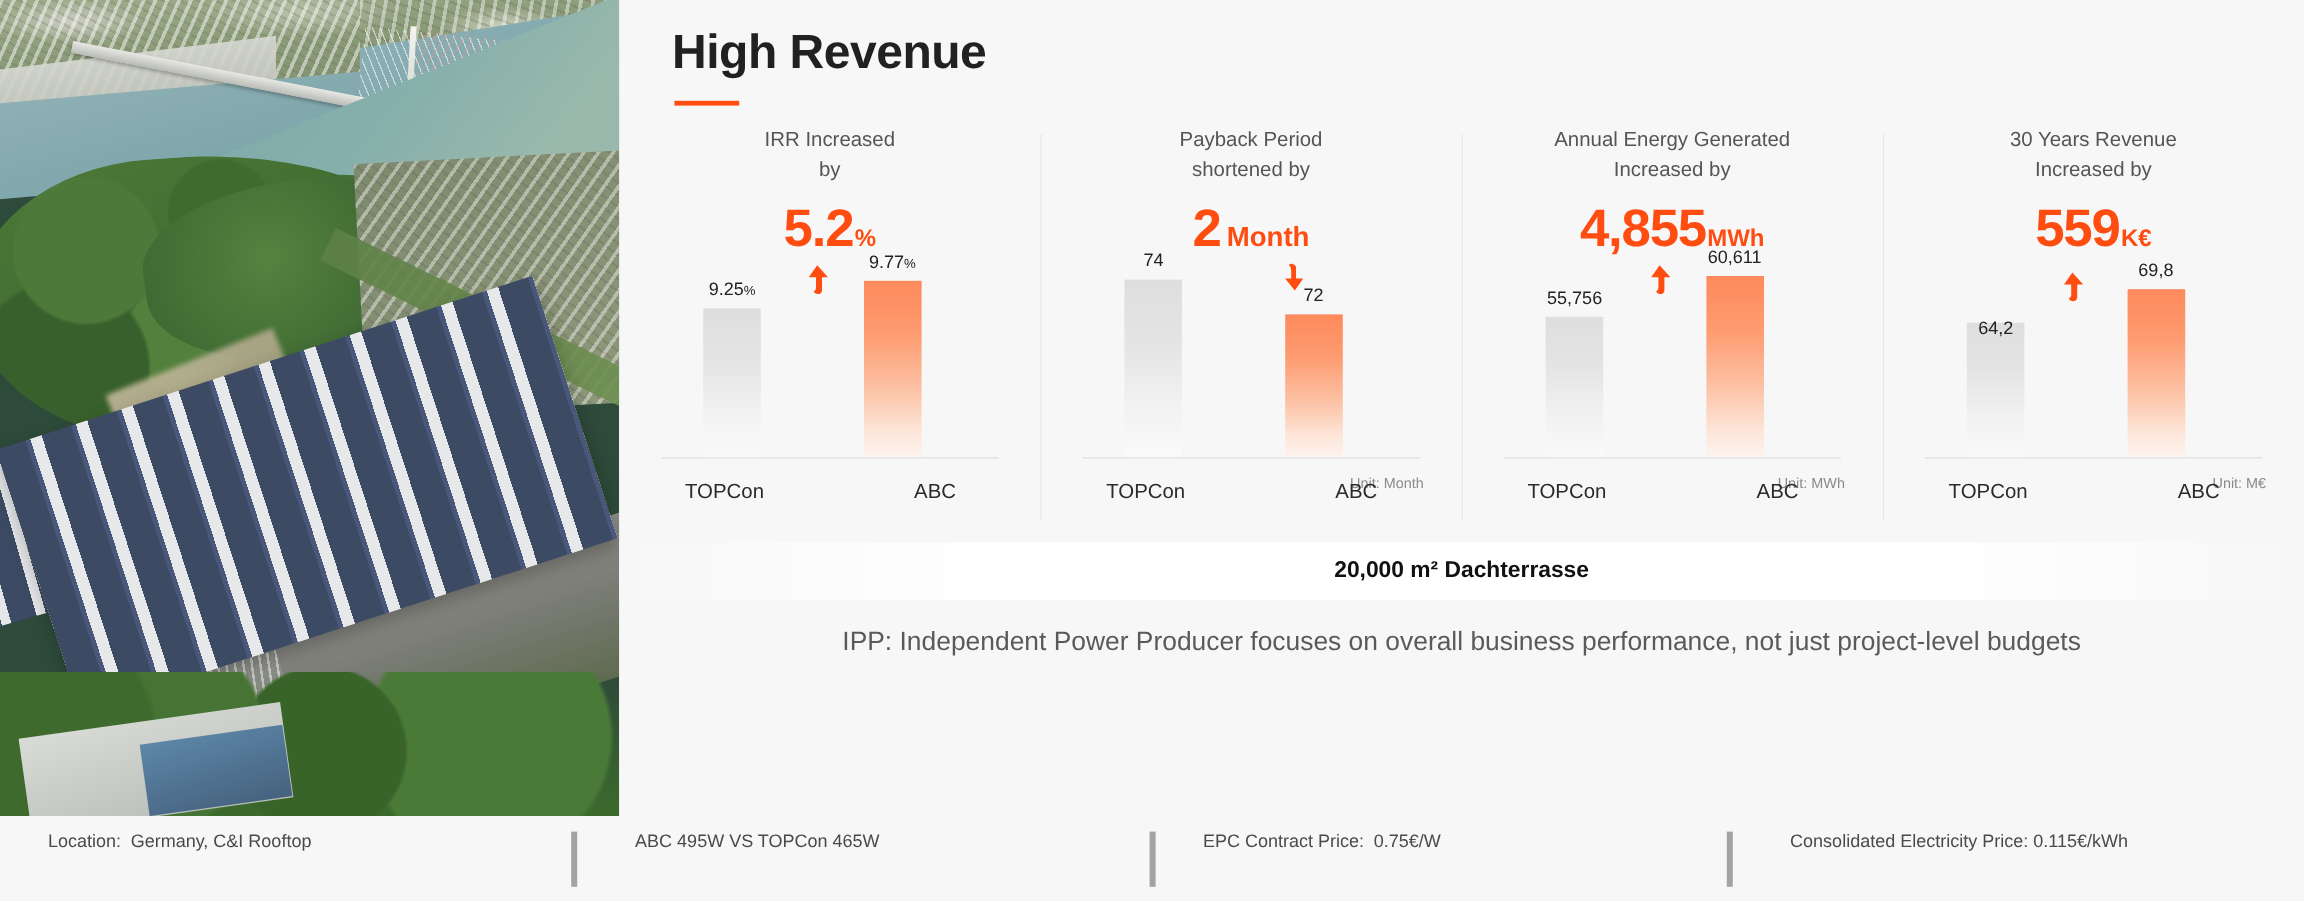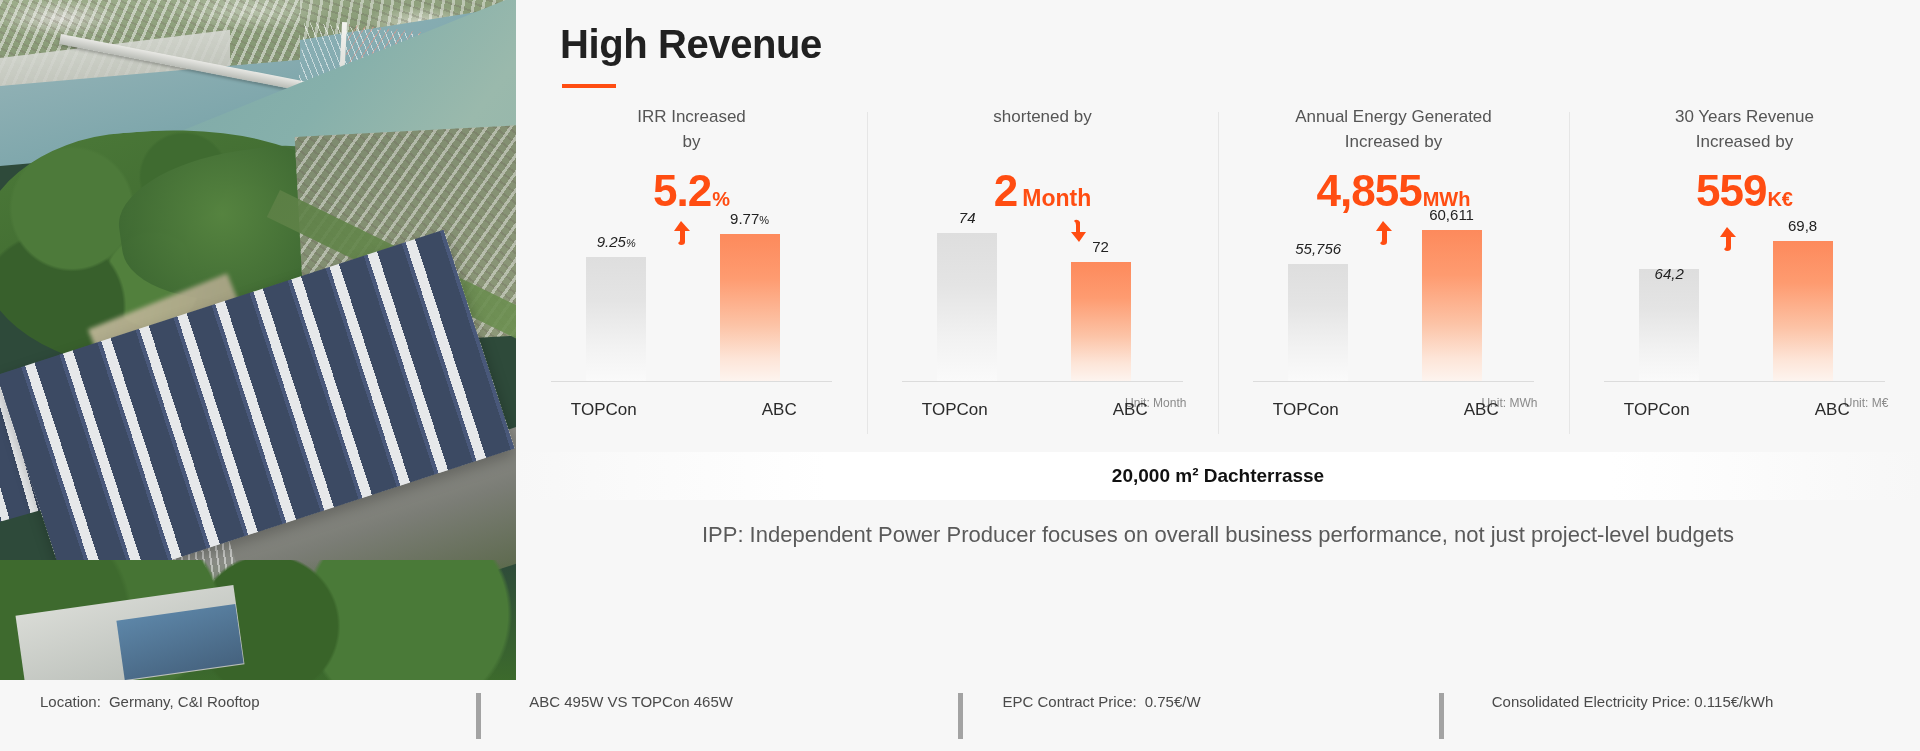--- a/index.html
+++ b/index.html
@@ -205,24 +205,23 @@
     color:#ff4d12; font-weight:700; white-space:nowrap;
   }
   .p-bignum .num { font-size:44px; letter-spacing:-1px; }
   .p-bignum .unit { font-size:20px; font-weight:700; margin-left:1px; }
   .p-bignum .unit.big { font-size:23px; margin-left:5px; }
 
   .plot { position:absolute; left:0; right:0; top:118px; height:160px; }
   .axis {
     position:absolute; left:10%; right:10%; bottom:0; height:1px; background:#dcdcdc;
   }
-  .bar { position:absolute; bottom:1px; width:60px; }
+  .bar { position:absolute; bottom:1px; width:48px; }
   .bar.grey {
     background: linear-gradient(180deg, #dedede 0%, #e4e4e4 35%, #f2f2f2 72%, #fafafa 100%);
-    font-style: italic;
   }
   .bar.orange {
     background: linear-gradient(180deg, #fd8a5c 0%, #fe9b70 30%, #fcc3a6 62%, #fde5d8 85%, #fdf4ef 100%);
   }
   .bar-label {
     position:absolute; width:130px; text-align:center; left:50%; transform:translateX(-50%);
     font-size:15px; color:#222222; white-space:nowrap;
   }
   .bar-label .pct { font-size:11px; }
 
@@ -332,20 +331,21 @@
           <div class="unit-note"></div>
         </div>
         <div class="cat-labels">
           <div class="cat">TOPCon</div>
           <div class="cat">ABC</div>
         </div>
       </div>
 
       <div class="panel">
         <div class="p-caption">
+          <div>Payback Period</div>
           <div>shortened by</div>
         </div>
         <div class="p-bignum">
           <span class="num">2</span><span class="unit big">Month</span>
         </div>
         <div class="plot">
           <div class="axis"></div>
           <div class="bar grey" style="left:20%; height:148px;">
             <div class="bar-label" style="top:-24px;">
               <span>74</span><span class="pct"></span>

